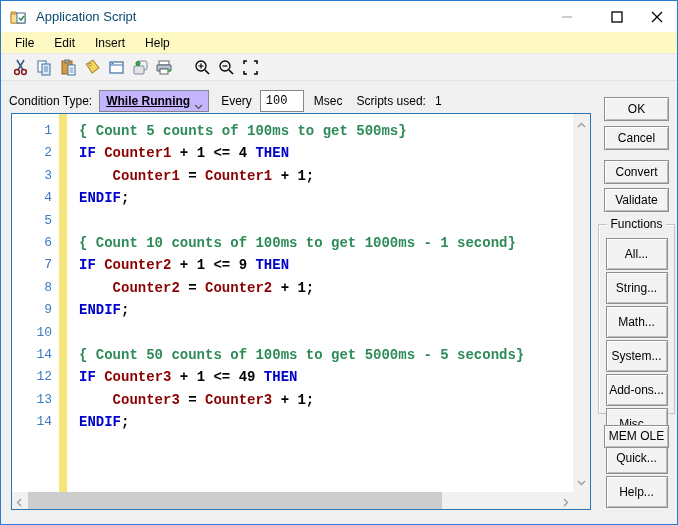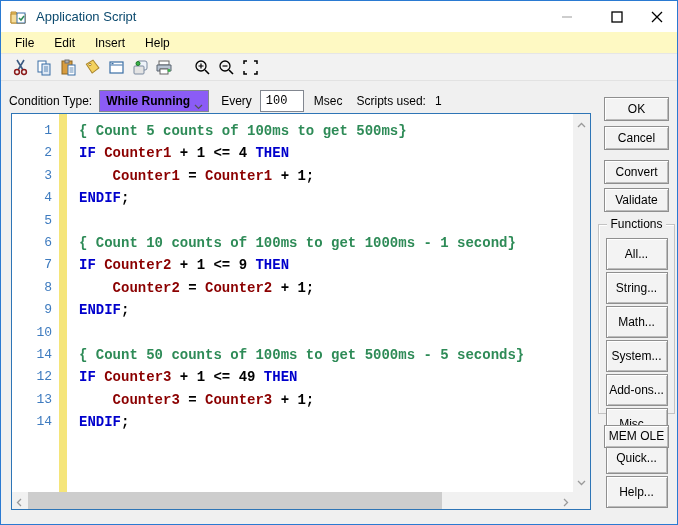--- a/index.html
+++ b/index.html
@@ -29,21 +29,21 @@
   .toolbar { height:27px; background:#f2f2f2; display:flex; align-items:center; padding-left:9px; border-bottom:1px solid #e2e2e2; }
   .tb-icon { width:20px; height:18px; margin-right:4px; display:flex; align-items:center; justify-content:center; }
   .tb-icon svg { display:block; }
   .tb-gap { width:14px; }
 
   
   .dlg-body { position:relative; height:444px; font-size:12px; }
 
   .cond-row { position:absolute; top:9px; left:8px; display:flex; align-items:center; height:22px; }
   .cond-label { margin-right:7px; }
-  .combo { width:110px; height:22px; background:#8b5cf6; border:1px solid #828790; display:flex; align-items:center; padding-left:6px; position:relative; }
+  .combo { width:110px; height:22px; background:#c4b5fd; border:1px solid #828790; display:flex; align-items:center; padding-left:6px; position:relative;text-decoration:underline; }
   .combo .combo-text { font-weight:bold; font-size:12px; }
   .combo .chev { position:absolute; right:5px; top:8px; }
   .every-label { margin-left:12px; margin-right:8px; }
   .msec-input { width:44px; height:22px; border:1px solid #828790; background:#fff; font-size:12px; padding-left:5px; font-family:Liberation Mono, monospace; }
   .msec-label { margin-left:10px; }
   .scripts-label { margin-left:14px; }
   .scripts-value { margin-left:9px; }
 
   
   .editor { position:absolute; left:10px; top:32px; width:580px; height:397px; background:#fff; border:1px solid #2e75b6; }

